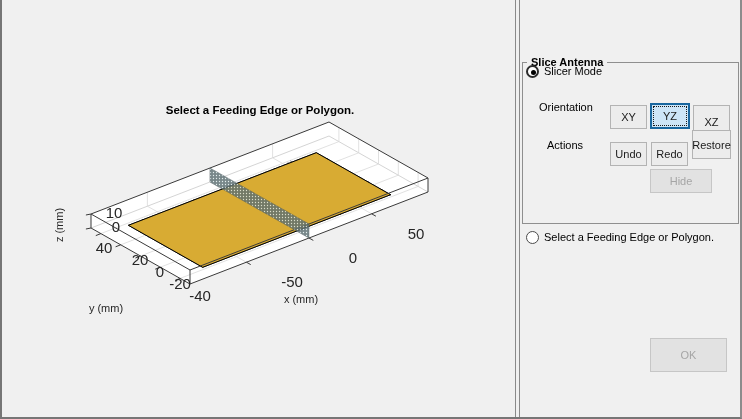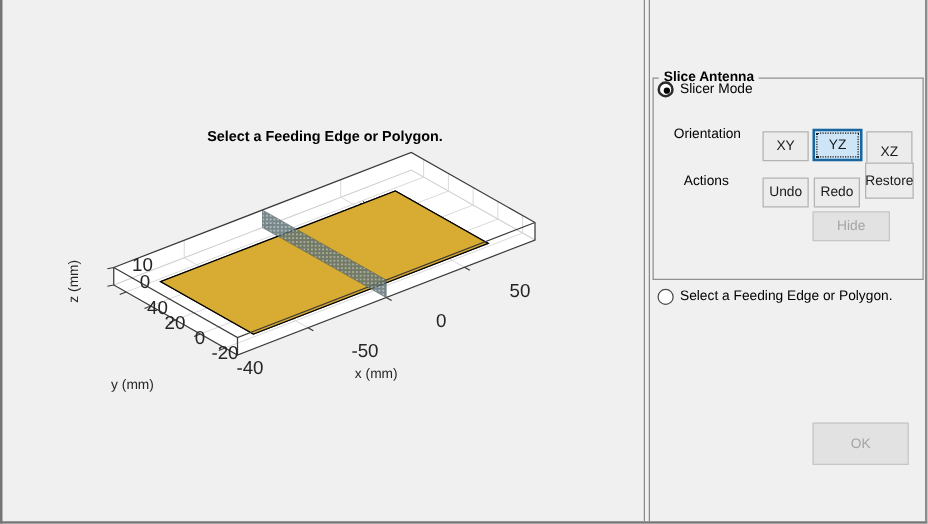--- a/index.html
+++ b/index.html
@@ -98,21 +98,21 @@
         </g>
         <polygon points="208.0,168.0 307.0,224.0 307.0,238.0 208.0,182.0" fill="url(#stip)" opacity="0.82" stroke="#46565a" stroke-width="0.5"></polygon>
       </svg>
 
     <div id="plot-title">Select a Feeding Edge or Polygon.</div>
 
     <span class="ticklabel" style="left:254px;top:281px">-50</span>
     <span class="ticklabel" style="left:315px;top:257px">0</span>
     <span class="ticklabel" style="left:378px;top:233px">50</span>
 
-    <span class="ticklabel" style="left:88px;top:247px">40</span>
+    <span class="ticklabel" style="left:66px;top:247px">40</span>
     <span class="ticklabel" style="left:102px;top:259px">20</span>
     <span class="ticklabel" style="left:122px;top:271px">0</span>
     <span class="ticklabel" style="left:142px;top:283px">-20</span>
     <span class="ticklabel" style="left:162px;top:295px">-40</span>
 
     <span class="ticklabel" style="left:76px;top:212px">10</span>
     <span class="ticklabel" style="left:78px;top:226px">0</span>
 
     <span class="axislabel" style="left:299px;top:299px">x (mm)</span>
     <span class="axislabel" style="left:104px;top:308px">y (mm)</span>

